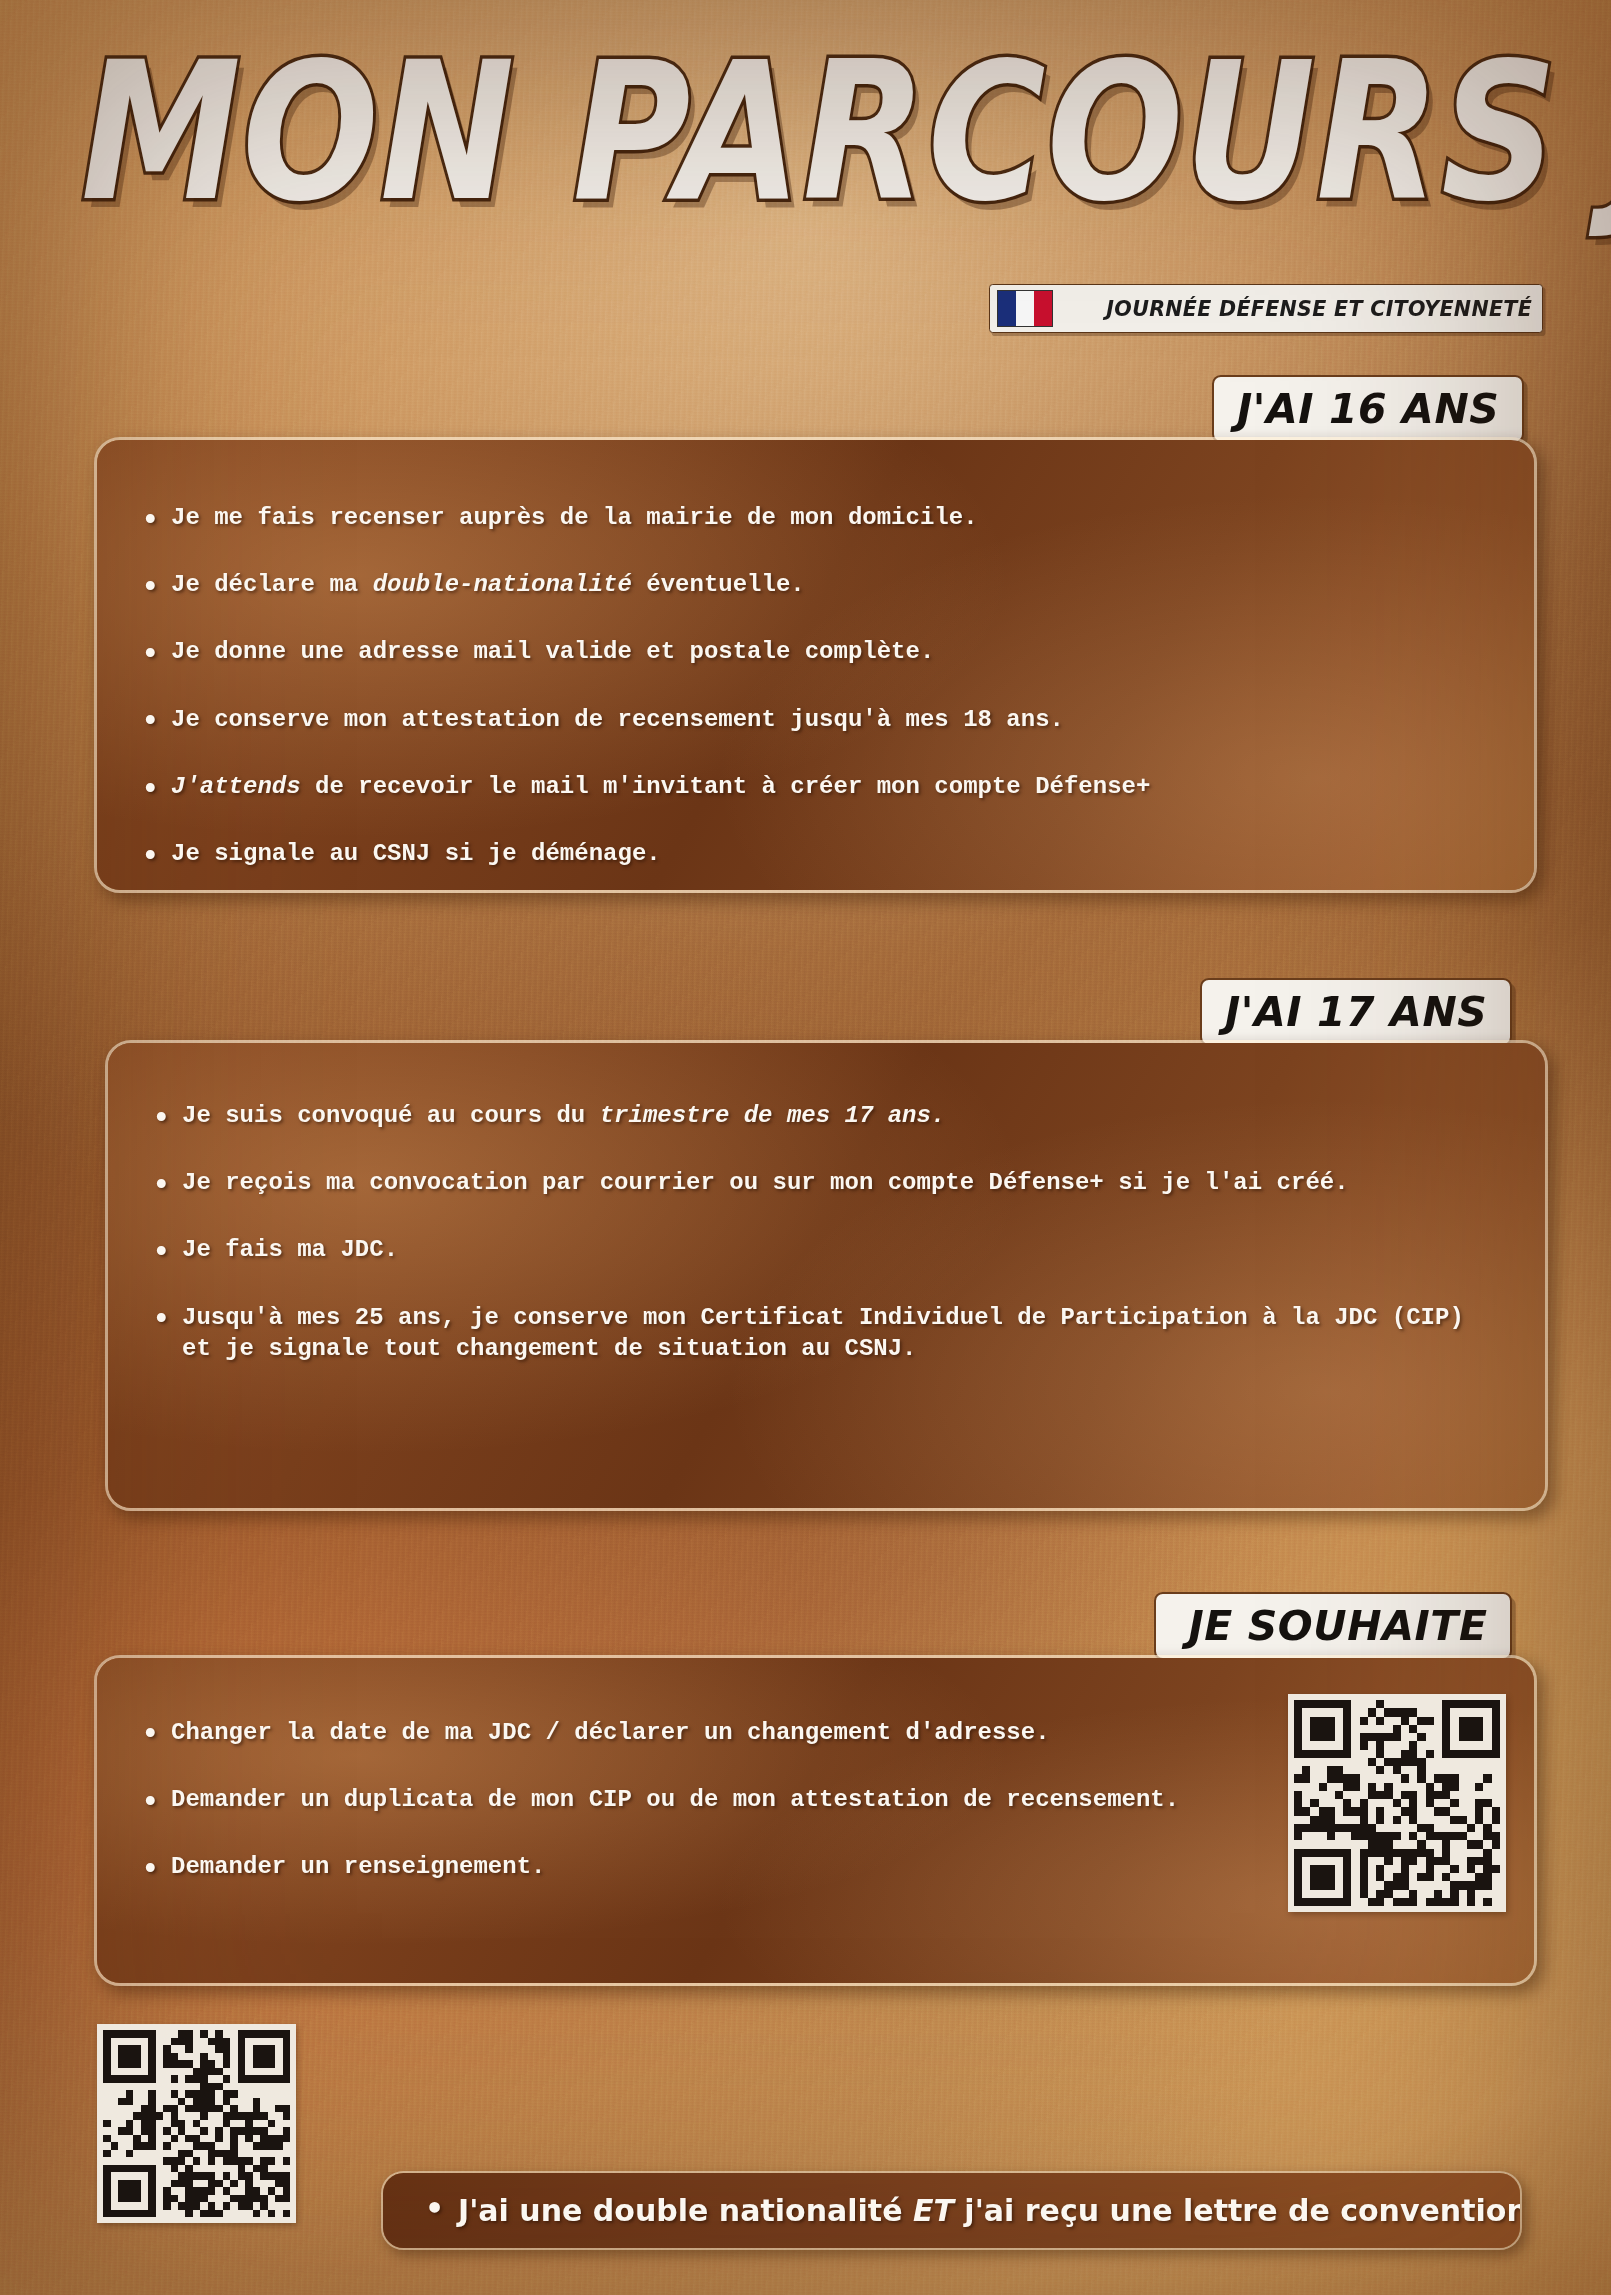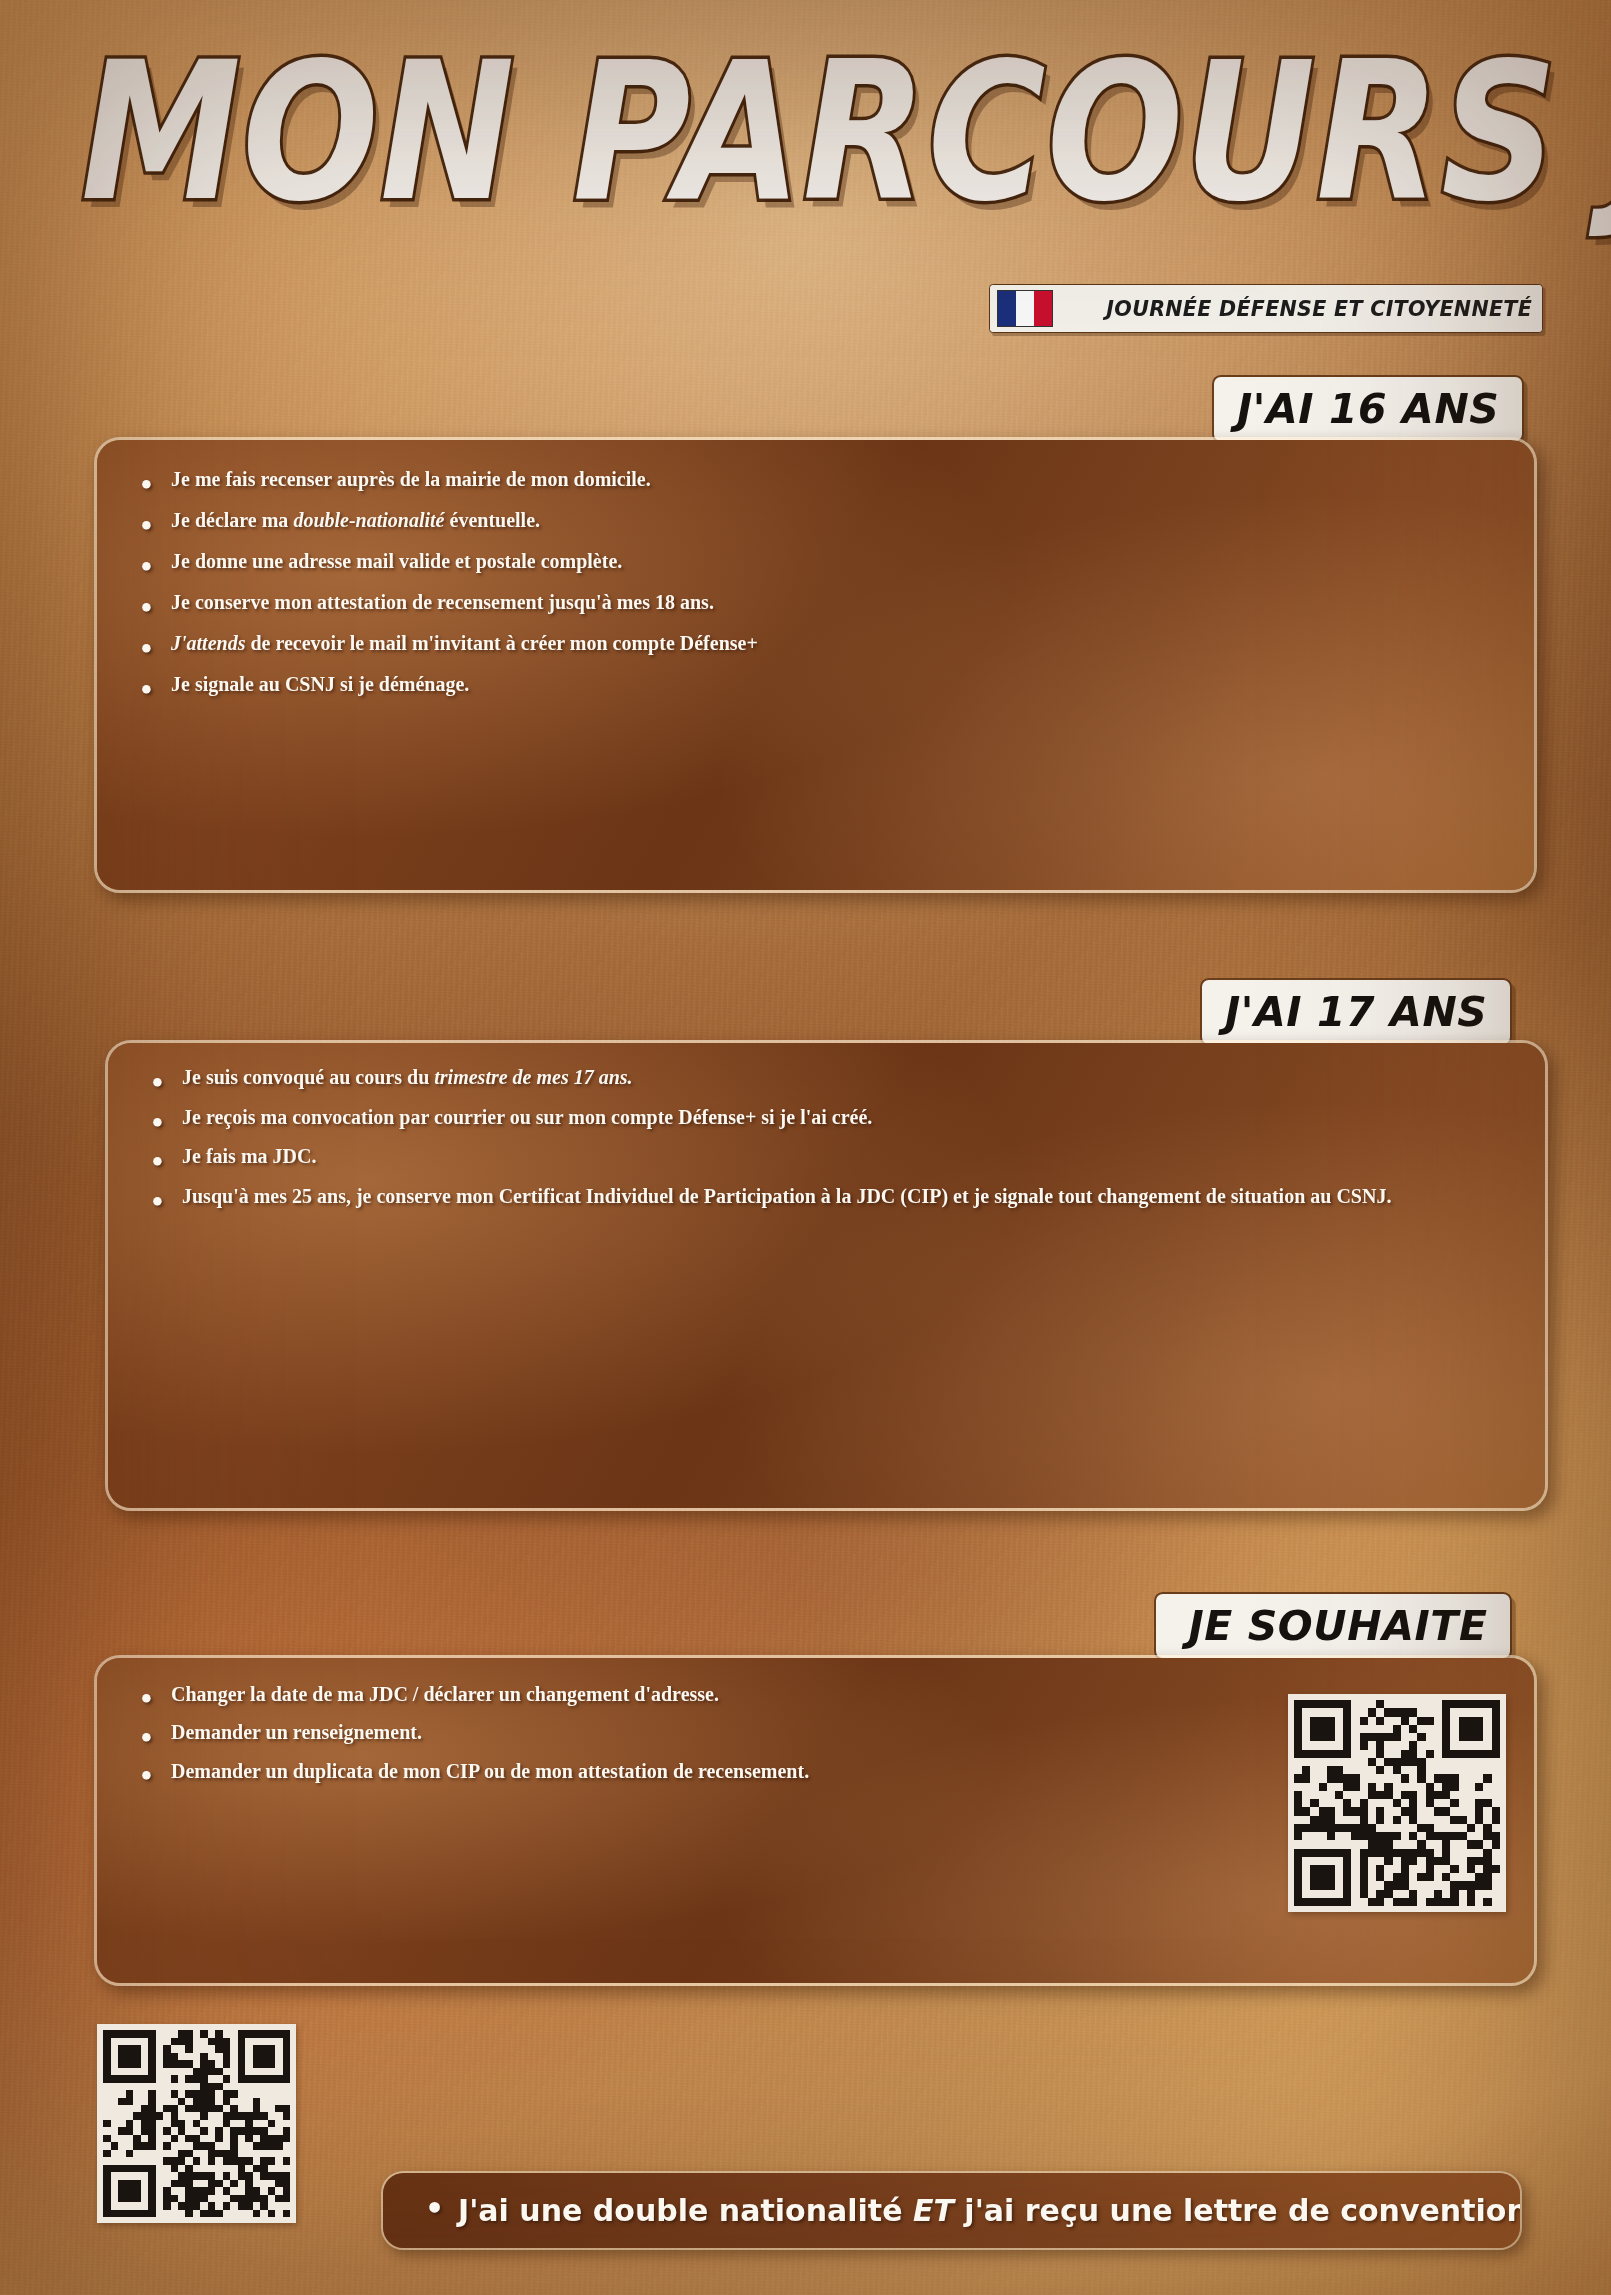--- a/index.html
+++ b/index.html
@@ -136,25 +136,26 @@
   .card ul {
     position: relative;
     z-index: 1;
     margin: 0;
     padding: 0 44px 0 74px;
     list-style: none;
   }
   .card li {
     position: relative;
     color: #fbf7f1;
-    font-family: Liberation Serif, serif;
+    font-family: Liberation Mono, monospace;
     font-weight: 700;
-    font-size: 20px;
+    font-size: 24px;
     line-height: 1.30;
     text-shadow: 1.9px 1.9px 3.1px rgba(40,15,0,0.55);
+    margin-top: 36px;
   }
   .card li::before {
     content: "•";
     position: absolute;
     left: -30px;
     top: -1.2px;
     font-size: 31px;
     color: #fbf7f1;
   }
   .card li b { font-weight: 700; }
@@ -278,22 +279,22 @@
     </ul>
   </div>
 
   <div class="sec-header" style="right:100px; top:1592px;padding-left:32px;">
     <span>JE SOUHAITE</span>
   </div>
 
   <div class="card" id="cardWish">
     <ul>
       <li>Changer la date de ma JDC / déclarer un changement d'adresse.</li>
+      <li>Demander un duplicata de mon CIP ou de mon attestation de recensement.</li>
       <li>Demander un renseignement.</li>
-      <li>Demander un duplicata de mon CIP ou de mon attestation de recensement.</li>
     </ul>
   </div>
 
   <div class="qr" id="qr-wish">
     <div class="cells" style="grid-template-columns: repeat(25, 1fr); grid-template-rows: repeat(25, 1fr);">
         <span class="on"></span>
         <span class="on"></span>
         <span class="on"></span>
         <span class="on"></span>
         <span class="on"></span>

